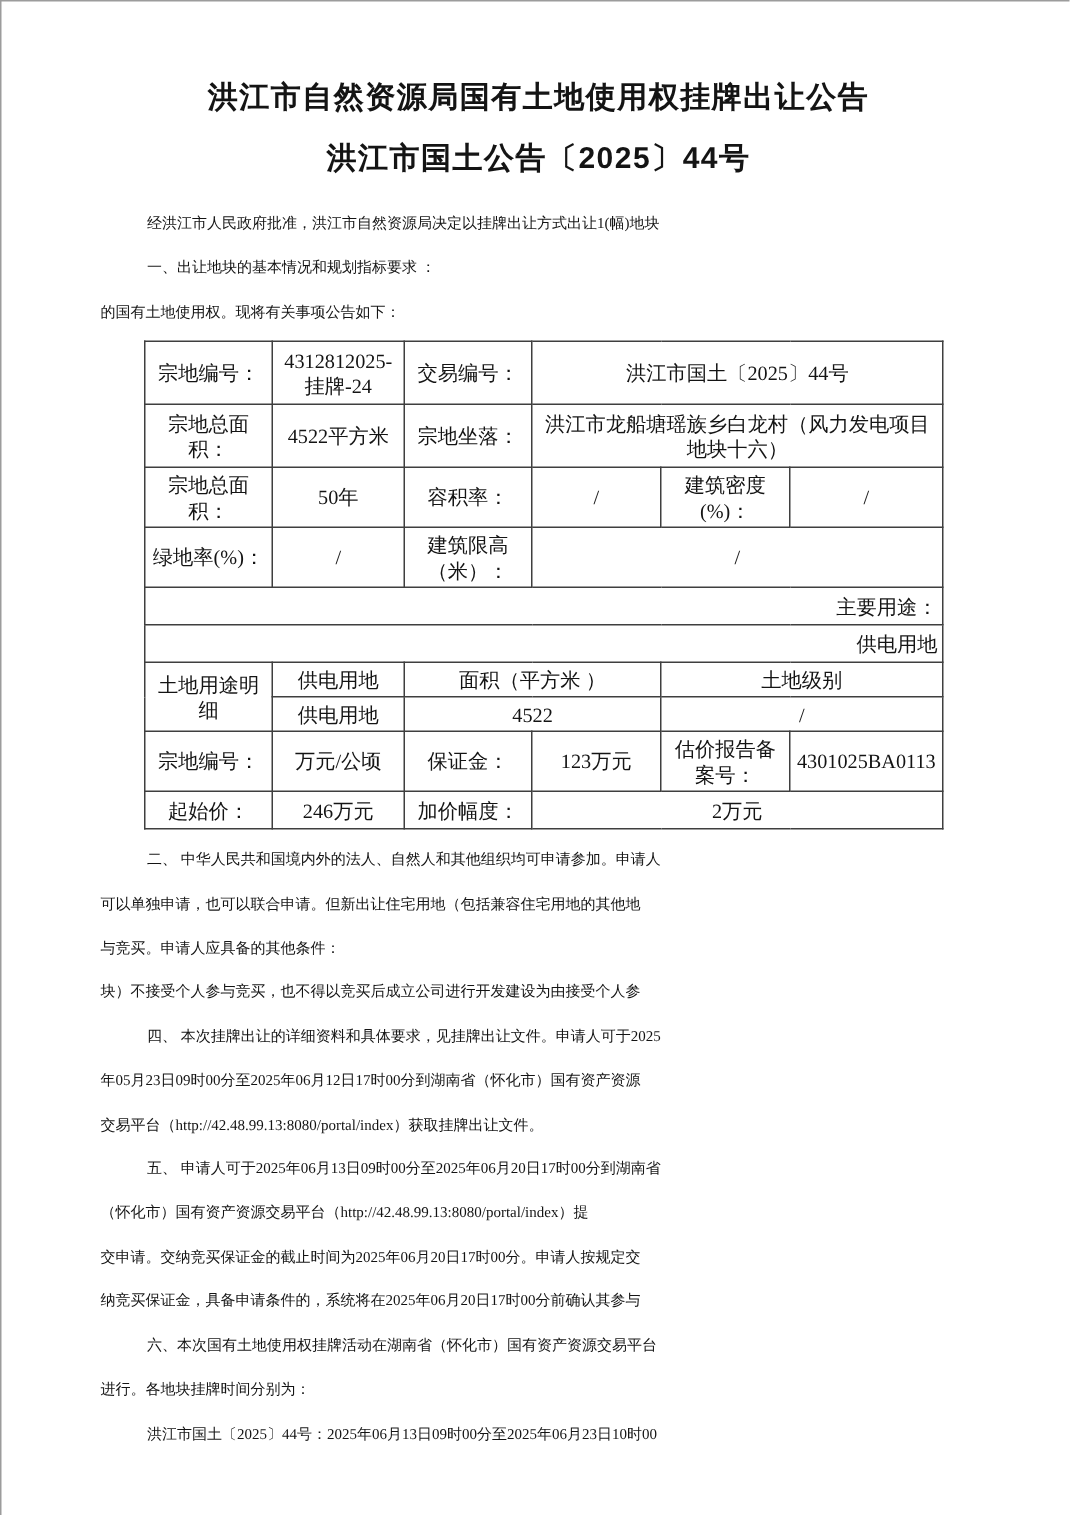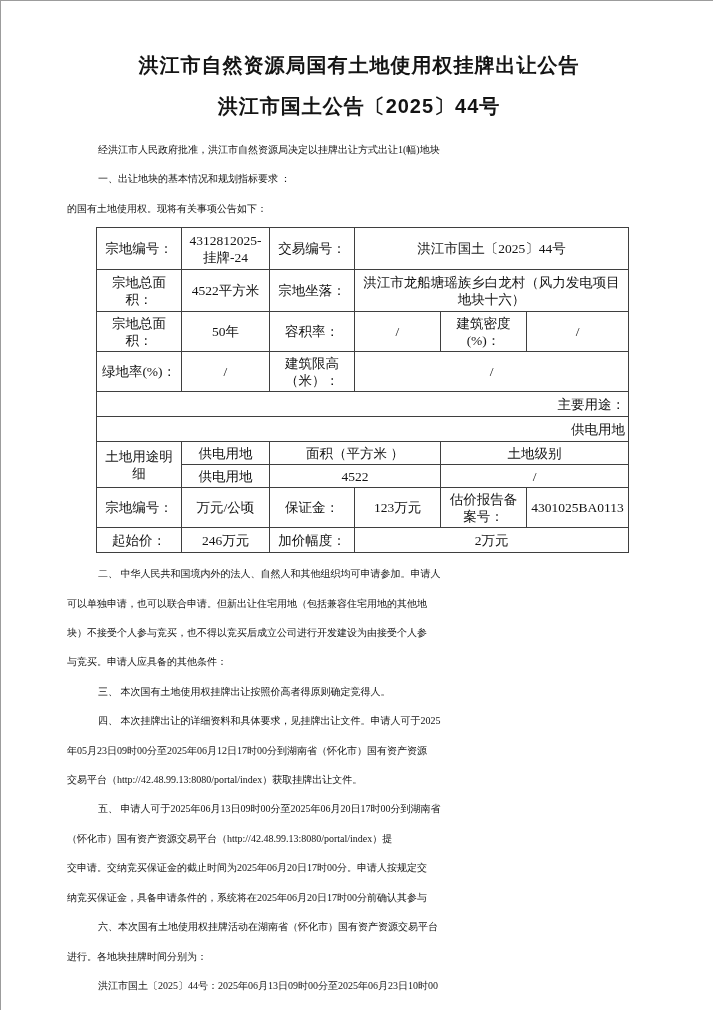--- a/index.html
+++ b/index.html
@@ -141,23 +141,22 @@
         <td>246万元</td>
         <td>加价幅度：</td>
         <td colspan="3">2万元</td>
       </tr>
     </tbody>
   </table>
 
   <div class="bodytext" style="margin-top:6px;">
     <div class="line ind">二、 中华人民共和国境内外的法人、自然人和其他组织均可申请参加。申请人</div>
     <div class="line">可以单独申请，也可以联合申请。但新出让住宅用地（包括兼容住宅用地的其他地</div>
+    <div class="line">与竞买。申请人应具备的其他条件：</div>
     <div class="line">块）不接受个人参与竞买，也不得以竞买后成立公司进行开发建设为由接受个人参</div>
-    <div class="line">与竞买。申请人应具备的其他条件：</div>
-    <div class="line ind">三、 本次国有土地使用权挂牌出让按照价高者得原则确定竞得人。</div>
     <div class="line ind">四、 本次挂牌出让的详细资料和具体要求，见挂牌出让文件。申请人可于2025</div>
     <div class="line">年05月23日09时00分至2025年06月12日17时00分到湖南省（怀化市）国有资产资源</div>
     <div class="line">交易平台（http://42.48.99.13:8080/portal/index）获取挂牌出让文件。</div>
     <div class="line ind">五、 申请人可于2025年06月13日09时00分至2025年06月20日17时00分到湖南省</div>
     <div class="line">（怀化市）国有资产资源交易平台（http://42.48.99.13:8080/portal/index）提</div>
     <div class="line">交申请。交纳竞买保证金的截止时间为2025年06月20日17时00分。申请人按规定交</div>
     <div class="line">纳竞买保证金，具备申请条件的，系统将在2025年06月20日17时00分前确认其参与</div>
     <div class="line ind">六、本次国有土地使用权挂牌活动在湖南省（怀化市）国有资产资源交易平台</div>
     <div class="line">进行。各地块挂牌时间分别为：</div>
     <div class="line ind">洪江市国土〔2025〕44号：2025年06月13日09时00分至2025年06月23日10时00</div>

